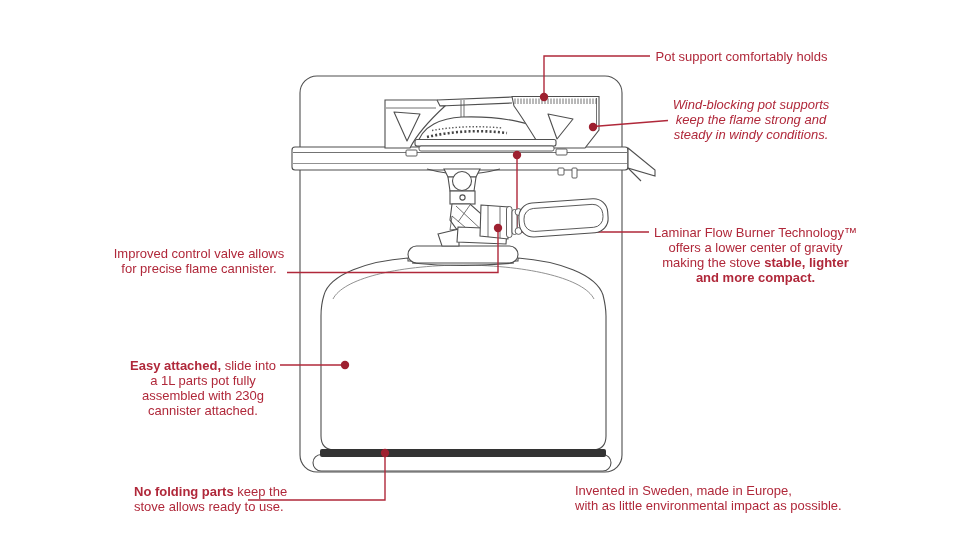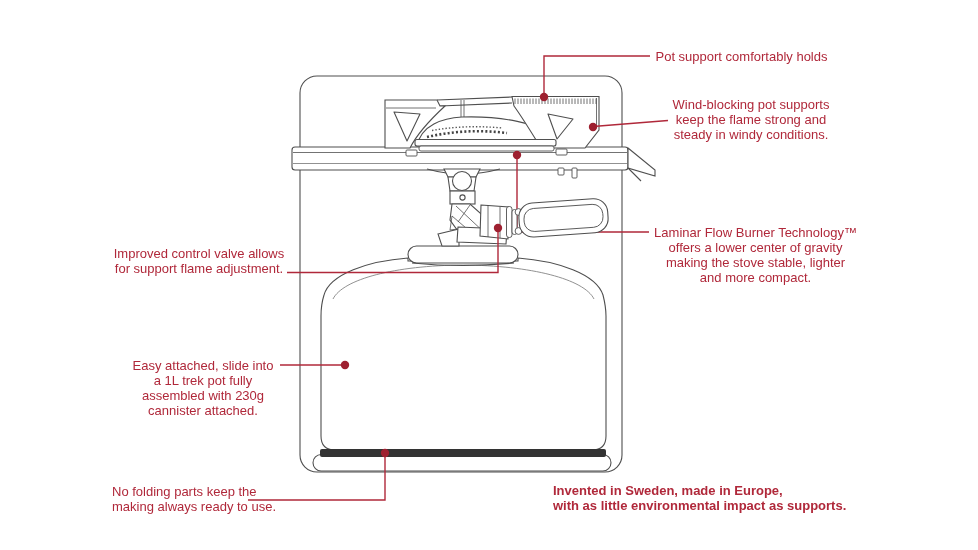--- a/index.html
+++ b/index.html
@@ -24,23 +24,23 @@
   .wh{fill:#fff;stroke:var(--line-art);stroke-width:1.1;}
   .wht{fill:#fff;stroke:var(--line-art);stroke-width:.9;}
   .red{stroke:var(--annotation-red);fill:none;stroke-width:1.4;}
   .dot{fill:var(--dot-red);stroke:none;}
   .dark{fill:#333;stroke:none;}
   
   .ann{
     position:absolute;z-index:2;color:var(--annotation-red);
     font-size:13px;line-height:15px;letter-spacing:0;
   }
-  .ann b{font-weight:400;}
+  .ann b{font-weight:700;}
   .center{text-align:center;}
-  .left{text-align:left;}
+  .left{text-align:left;margin-left:22px;}
 </style>
 </head>
 <body>
 
 <div class="stage">
 
   <svg class="diagram" width="978" height="550" viewBox="0 0 978 550">
 
     <rect x="300" y="76" width="322" height="396" rx="17" class="ln"></rect>
 
@@ -129,48 +129,48 @@
       <circle cx="498" cy="228" r="4.2" class="dot"></circle>
       <circle cx="345" cy="365" r="4.2" class="dot"></circle>
       <circle cx="385" cy="453" r="4.2" class="dot"></circle>
     </g>
   </svg>
 
   <div class="ann center" style="left:650px;top:49px;width:183px;">
     <div>Pot support comfortably holds</div>
   </div>
 
-  <div class="ann center" style="left:662px;top:97px;width:178px;">
+  <div class="ann center" style="left:662px;top:97px;width:178px;font-style:italic;">
     <div>Wind-blocking pot supports</div>
     <div>keep the flame strong and</div>
     <div>steady in windy conditions.</div>
   </div>
 
   <div class="ann center" style="left:648px;top:225px;width:215px;">
     <div>Laminar Flow Burner Technology™</div>
     <div>offers a lower center of gravity</div>
     <div><span>making the stove </span><b>stable, lighter</b></div>
     <div><b>and more compact.</b></div>
   </div>
 
   <div class="ann center" style="left:106px;top:246px;width:186px;">
     <div>Improved control valve allows</div>
-    <div>for support flame adjustment.</div>
+    <div>for precise flame cannister.</div>
   </div>
 
   <div class="ann center" style="left:120px;top:358px;width:166px;">
     <div><b>Easy attached,</b><span> slide into</span></div>
-    <div>a 1L trek pot fully</div>
+    <div>a 1L parts pot fully</div>
     <div>assembled with 230g</div>
     <div>cannister attached.</div>
   </div>
 
   <div class="ann left" style="left:112px;top:484px;width:175px;">
     <div><b>No folding parts</b><span> keep the</span></div>
-    <div>making always ready to use.</div>
+    <div>stove allows ready to use.</div>
   </div>
 
-  <div class="ann left" style="left:553px;top:483px;width:300px;font-weight:bold;">
+  <div class="ann left" style="left:553px;top:483px;width:300px;">
     <div>Invented in Sweden, made in Europe,</div>
-    <div>with as little environmental impact as supports.</div>
+    <div>with as little environmental impact as possible.</div>
   </div>
 
 </div>
 
 </body></html>

